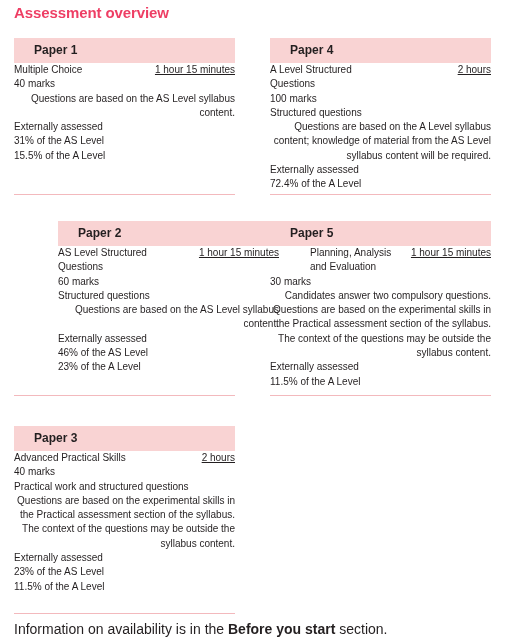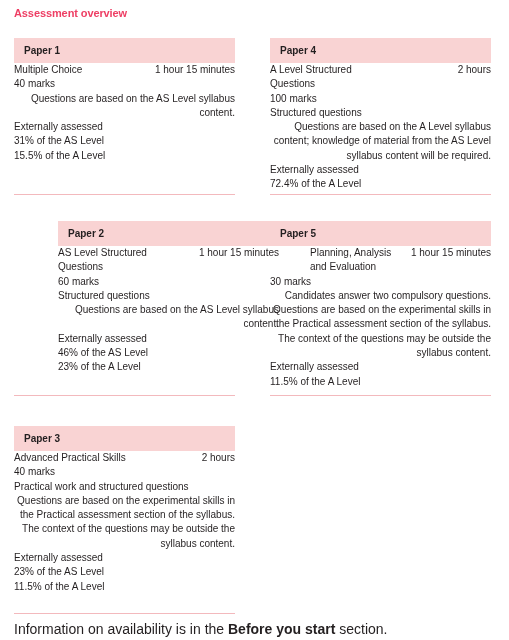--- a/index.html
+++ b/index.html
@@ -18,58 +18,59 @@
   .page {
     position: relative;
     width: 509px;
     height: 640px;
     box-sizing: border-box;
   }
   .page-title {
     position: absolute;
     left: 14px;
     top: 3px;
-    font-size: 11px;
+    font-size: 15px;
     font-weight: bold;
     color: #ee3e64;
     letter-spacing: -0.1px;
     line-height: 20px;
   }
 
   .paper-card {
     position: absolute;
     width: 221px;
   }
   .paper-header {
     background: #f9d3d3;
     height: 25px;
     line-height: 25px;
-    padding-left: 10px;
+    padding-left: 20px;
     box-sizing: border-box;
-    font-size: 10px;
+    font-size: 12px;
     font-weight: bold;
     color: #231f20;
   }
   .paper-body {
     padding-top: 0;
   }
   .row-top {
     display: flex;
     justify-content: space-between;
     align-items: flex-start;
     font-size: 10px;
     line-height: 14.3px;
   }
   .row-top .name {
     max-width: 128px;
   }
   .row-top .duration {
     white-space: nowrap;
     text-align: right;
     padding-left: 6px;
+    text-decoration: underline;
   }
   .line {
     font-size: 10px;
     line-height: 14.3px;
   }
   .para {
     font-size: 10px;
     line-height: 14.3px;
     text-align: right;
   }

